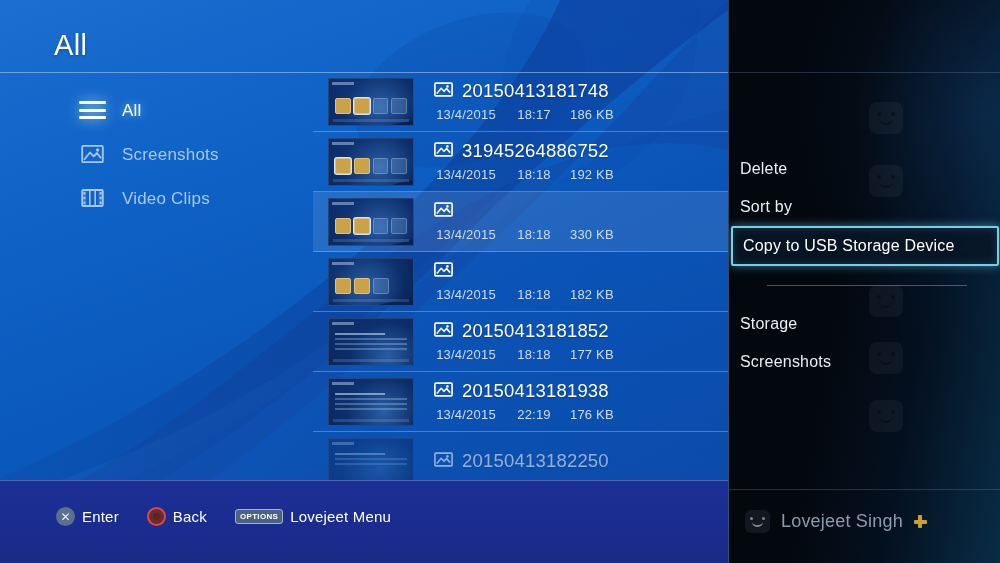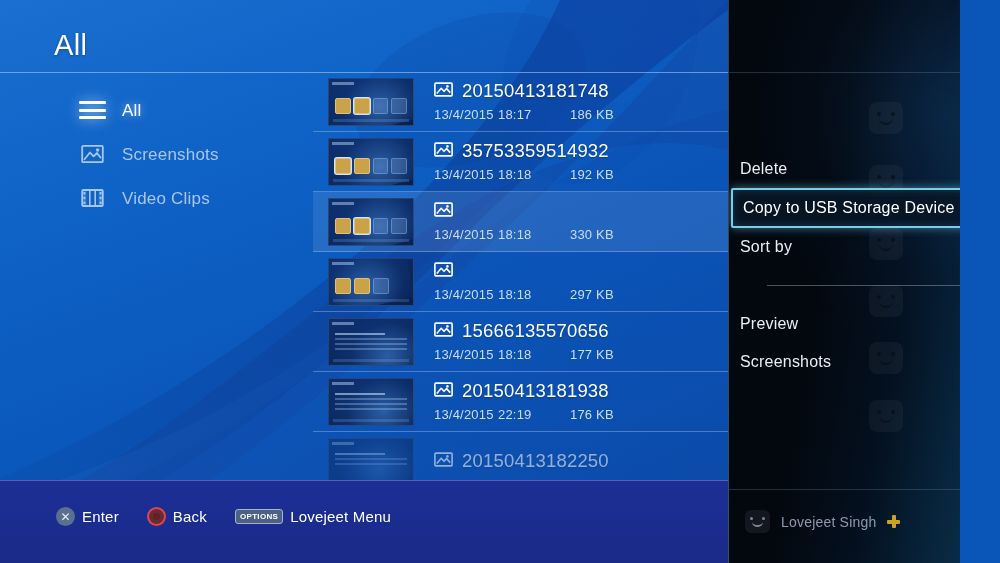--- a/index.html
+++ b/index.html
@@ -58,20 +58,21 @@
 
   
   .list-wrap {
     position:absolute; left:313px; top:72px; width:415px; height:408px;
     overflow:hidden; z-index:6;
   }
   .row {
     position:relative; height:60px; display:flex; align-items:center;
     padding-left:15px;
     border-bottom:1px solid rgba(175,205,240,.38);
+    text-align:center;
   }
   .row.selected { background:rgba(255,255,255,.10); }
   .row.partial { opacity:.55; }
   .thumb {
     width:86px; height:48px; flex:0 0 86px; position:relative;
     background:linear-gradient(150deg,#0d2f6e 0%,#0a2a63 40%,#072050 100%);
     border:1px solid rgba(140,180,230,.22);
     overflow:hidden;
   }
   .thumb .tshine {
@@ -136,21 +137,21 @@
   .btn-circ i { display:block; width:7px; height:7px; border-radius:50%; background:#5d2326; }
   .btn-options {
     height:15px; padding:0 4px; border-radius:3px;
     background:#4d6182; border:1px solid #9fb4d2;
     display:flex; align-items:center; justify-content:center;
     font-size:8px; color:#ffffff; letter-spacing:.3px; font-weight:bold;
   }
 
   
   .panel {
-    position:absolute; left:728px; top:0; width:232px; height:563px; z-index:10;
+    position:absolute; left:728px; top:0; width:272px; height:563px; z-index:10;
     background:
       linear-gradient(100deg, #03080f 0%, #03080f 42%, #04101f 68%, #072238 88%, #0a2c46 100%);
     border-left:1px solid rgba(120,150,190,.35);
     overflow:hidden;
     padding-left:28px;
   }
   .panel-glow {
     position:absolute; right:-60px; top:-40px; width:260px; height:380px;
     background:radial-gradient(ellipse at 70% 40%, rgba(22,80,140,.32) 0%, rgba(10,40,80,.10) 50%, rgba(0,0,0,0) 75%);
   }
@@ -214,21 +215,21 @@
     position:absolute; top:0; width:3px; height:3px; border-radius:50%;
     background:rgba(165,180,198,.72);
   }
   .user-avatar .eye.l { left:0; }
   .user-avatar .eye.r { right:0; }
   .user-avatar .mouth {
     position:absolute; left:2px; bottom:0; width:11px; height:5px;
     border-bottom:2px solid rgba(165,180,198,.72);
     border-radius:0 0 8px 8px;
   }
-  .user-name { font-size:14px; color:#8d9aad; letter-spacing:.2px; }
+  .user-name { font-size:18px; color:#8d9aad; letter-spacing:.2px; }
   .plus-badge { width:13px; height:13px; position:relative; }
   .plus-badge::before, .plus-badge::after {
     content:""; position:absolute; background:#c9a227; border-radius:1px;
   }
   .plus-badge::before { left:4.5px; top:0; width:4px; height:13px; }
   .plus-badge::after  { left:0; top:4.5px; width:13px; height:4px; }
 </style>
 </head>
 <body>
 
@@ -356,21 +357,21 @@
       </div>
       <div class="row-text">
         <div class="row-title">
           <span>
             <svg width="19" height="15" viewBox="0 0 19 15">
                 <rect x="0.9" y="1.1" width="17.2" height="12.8" rx="1" fill="none" stroke="#fff" stroke-width="1.6"></rect>
                 <path d="M2.8 11.4 L7.2 6.3 L10 9.3 L12.6 6.6 L16.2 10.6" fill="none" stroke="#fff" stroke-width="1.6" stroke-linejoin="round"></path>
                 <circle cx="13.4" cy="4.4" r="1.3" fill="#fff"></circle>
               </svg>
           </span>
-          <span class="row-name">35753359514932</span>
+          <span class="row-name">31945264886752</span>
         </div>
         <div class="row-meta">
           <span class="row-date">13/4/2015</span>
           <span class="row-time">18:18</span>
           <span class="row-size">192 KB</span>
         </div>
       </div>
     </div>
 
     <div class="row selected">
@@ -420,21 +421,21 @@
             <svg width="19" height="15" viewBox="0 0 19 15">
                 <rect x="0.9" y="1.1" width="17.2" height="12.8" rx="1" fill="none" stroke="#fff" stroke-width="1.6"></rect>
                 <path d="M2.8 11.4 L7.2 6.3 L10 9.3 L12.6 6.6 L16.2 10.6" fill="none" stroke="#fff" stroke-width="1.6" stroke-linejoin="round"></path>
                 <circle cx="13.4" cy="4.4" r="1.3" fill="#fff"></circle>
               </svg>
           </span>
         </div>
         <div class="row-meta">
           <span class="row-date">13/4/2015</span>
           <span class="row-time">18:18</span>
-          <span class="row-size">297 KB</span>
+          <span class="row-size">182 KB</span>
         </div>
       </div>
     </div>
 
     <div class="row">
       <div class="thumb">
         <div class="tshine" style="left:0; top:-20%;"></div>
           <div class="ttopbar"></div>
         <div class="tlines">
             <i></i>
@@ -446,21 +447,21 @@
       </div>
       <div class="row-text">
         <div class="row-title">
           <span>
             <svg width="19" height="15" viewBox="0 0 19 15">
                 <rect x="0.9" y="1.1" width="17.2" height="12.8" rx="1" fill="none" stroke="#fff" stroke-width="1.6"></rect>
                 <path d="M2.8 11.4 L7.2 6.3 L10 9.3 L12.6 6.6 L16.2 10.6" fill="none" stroke="#fff" stroke-width="1.6" stroke-linejoin="round"></path>
                 <circle cx="13.4" cy="4.4" r="1.3" fill="#fff"></circle>
               </svg>
           </span>
-          <span class="row-name">15666135570656</span>
+          <span class="row-name">20150413181852</span>
         </div>
         <div class="row-meta">
           <span class="row-date">13/4/2015</span>
           <span class="row-time">18:18</span>
           <span class="row-size">177 KB</span>
         </div>
       </div>
     </div>
 
     <div class="row">
@@ -591,32 +592,32 @@
           </span>
       </div>
     </div>
 
     <div class="menu">
 
       <div class="menu-item">
         <span class="m-label">Delete</span>
       </div>
 
+      <div class="menu-item">
+        <span class="m-label">Sort by</span>
+      </div>
+
       <div class="menu-item highlight">
         <span class="m-label">Copy to USB Storage Device</span>
       </div>
 
+      <div class="menu-divider"></div>
+
       <div class="menu-item">
-        <span class="m-label">Sort by</span>
-      </div>
-
-      <div class="menu-divider"></div>
-
-      <div class="menu-item">
-        <span class="m-label">Preview</span>
+        <span class="m-label">Storage</span>
       </div>
 
       <div class="menu-item">
         <span class="m-label">Screenshots</span>
       </div>
 
     </div>
 
     <div class="panel-footer">
       <div class="user">

